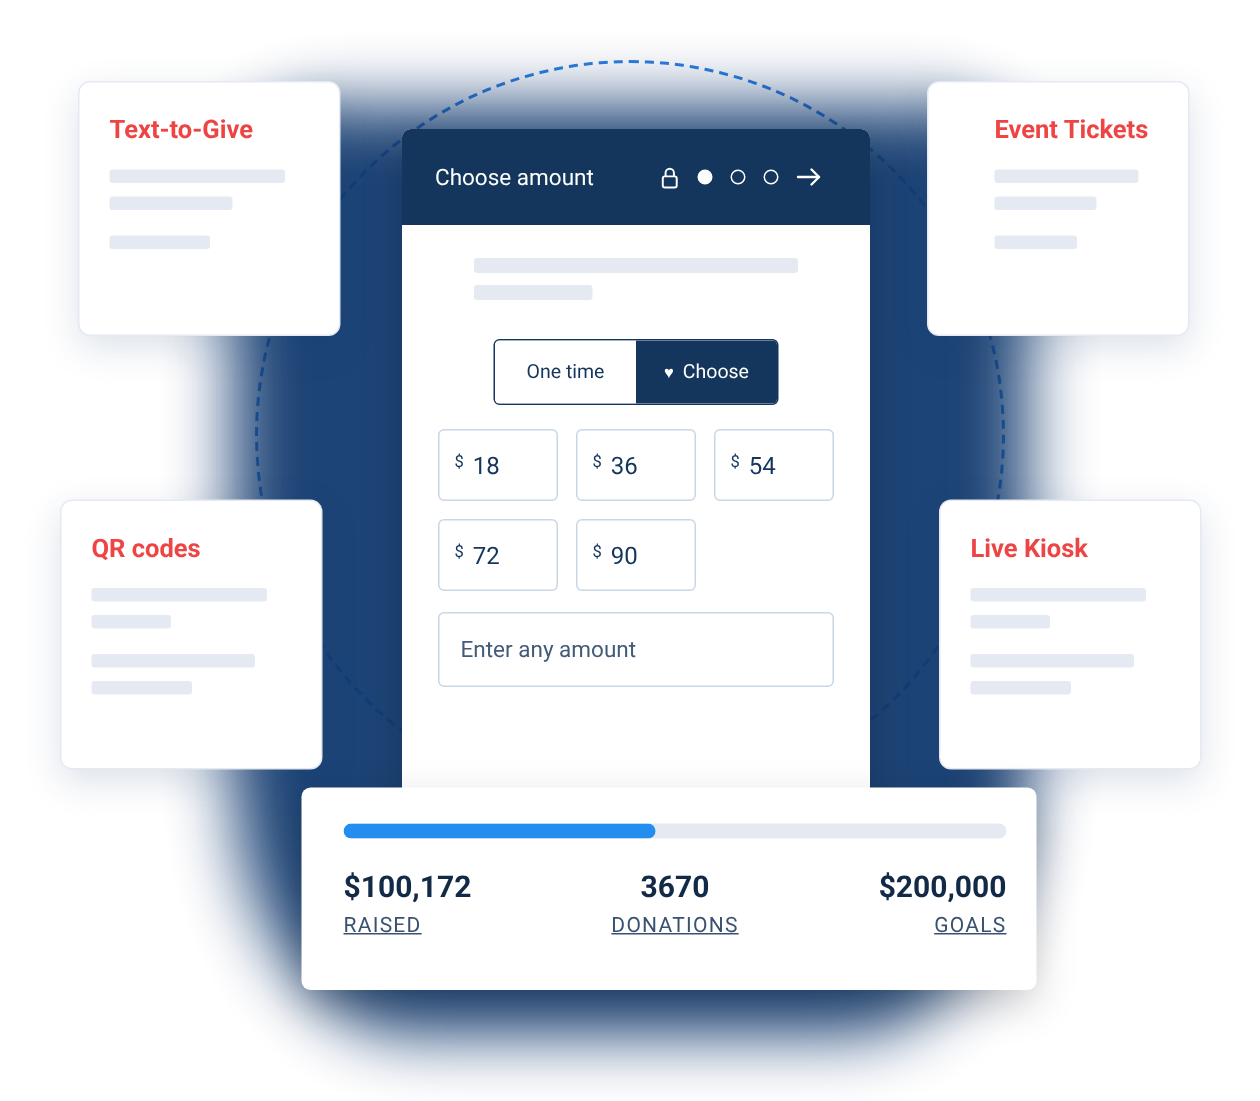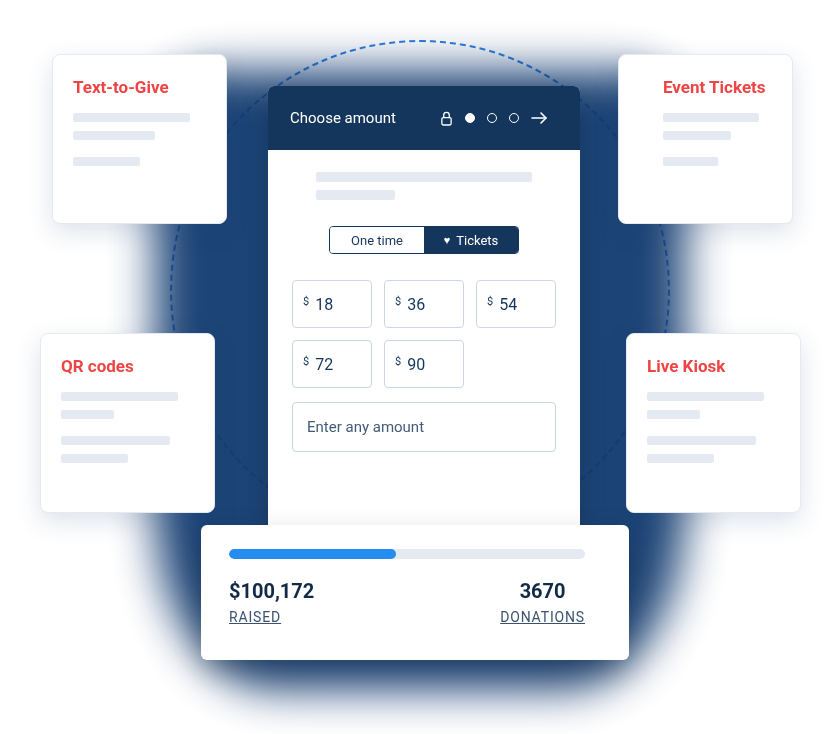--- a/index.html
+++ b/index.html
@@ -96,26 +96,26 @@
   .hdr-icons { display:flex; align-items:center; gap:12px; }
   .lock-icon svg, .arrow-icon svg { display:block; }
   .dot { width:10px; height:10px; border-radius:50%; border:1.5px solid #fff; }
   .dot.filled { background:#fff; }
   .main-body { padding: 22px 24px; }
   .body-ph1 { height:10px; background:#e5eaf2; border-radius:2px; width: 82%; margin: 0 auto 8px auto; }
   .body-ph2 { height:10px; background:#e5eaf2; border-radius:2px; width: 30%; margin: 0 0 26px 24px; }
 
   .freq-toggle {
     width: 190px;
-    margin: 0 auto 26px auto;
+    margin: 0 auto 16px auto;
     border: 1.5px solid #14365c;
     border-radius: 4px;
     display:flex;
     overflow:hidden;
-    height: 28px;
+    height: 44px;
   }
   .freq-btn {
     flex:1;
     display:flex;
     align-items:center;
     justify-content:center;
     gap:6px;
     font-size: 13px;
     background:#fff;
     color:#14365c;
@@ -158,27 +158,27 @@
     font-size: 15px;
     color:#445b78;
     background:#fff;
   }
 
   
   .stats-card {
     position: absolute;
     left: 201px;
     top: 525px;
-    width: 428px;
+    width: 490px;
     height: 135px;
     background:#fff;
     border-radius:6px;
     z-index: 4;
     box-shadow: 0 10px 28px rgba(0,0,0,0.18);
-    padding: 24px 44px 18px 28px;
+    padding: 24px 20px 18px 28px;
   }
   .progress-track {
     height: 10px;
     background:#e5eaf2;
     border-radius:5px;
     overflow:hidden;
     margin-bottom: 20px;
   }
   .progress-fill {
     height:100%;
@@ -271,21 +271,21 @@
     <div class="main-body">
       <div class="body-ph1"></div>
       <div class="body-ph2"></div>
 
       <div class="freq-toggle">
         <div class="freq-btn">
           <span>One time</span>
         </div>
         <div class="freq-btn active">
           <span class="heart">♥</span>
-          <span>Tickets</span>
+          <span>Choose</span>
         </div>
       </div>
 
       <div class="amount-grid">
         <div class="amount-btn">
           <span class="cur">$</span>
           <span>18</span>
         </div>
         <div class="amount-btn">
           <span class="cur">$</span>
@@ -317,15 +317,19 @@
     </div>
     <div class="stats-row">
       <div class="stat">
         <div class="stat-val">$100,172</div>
         <div class="stat-lbl">RAISED</div>
       </div>
       <div class="stat">
         <div class="stat-val">3670</div>
         <div class="stat-lbl">DONATIONS</div>
       </div>
+      <div class="stat">
+        <div class="stat-val">$200,000</div>
+        <div class="stat-lbl">GOALS</div>
+      </div>
     </div>
   </div>
 </div>
 
 </body></html>

